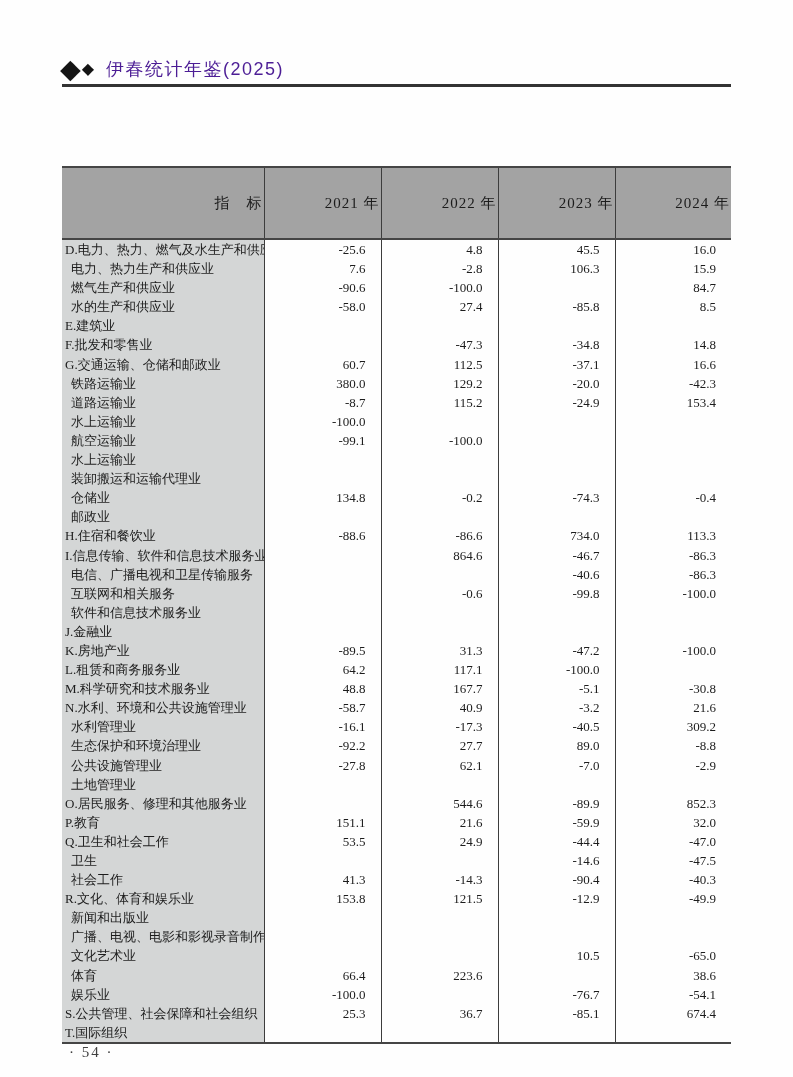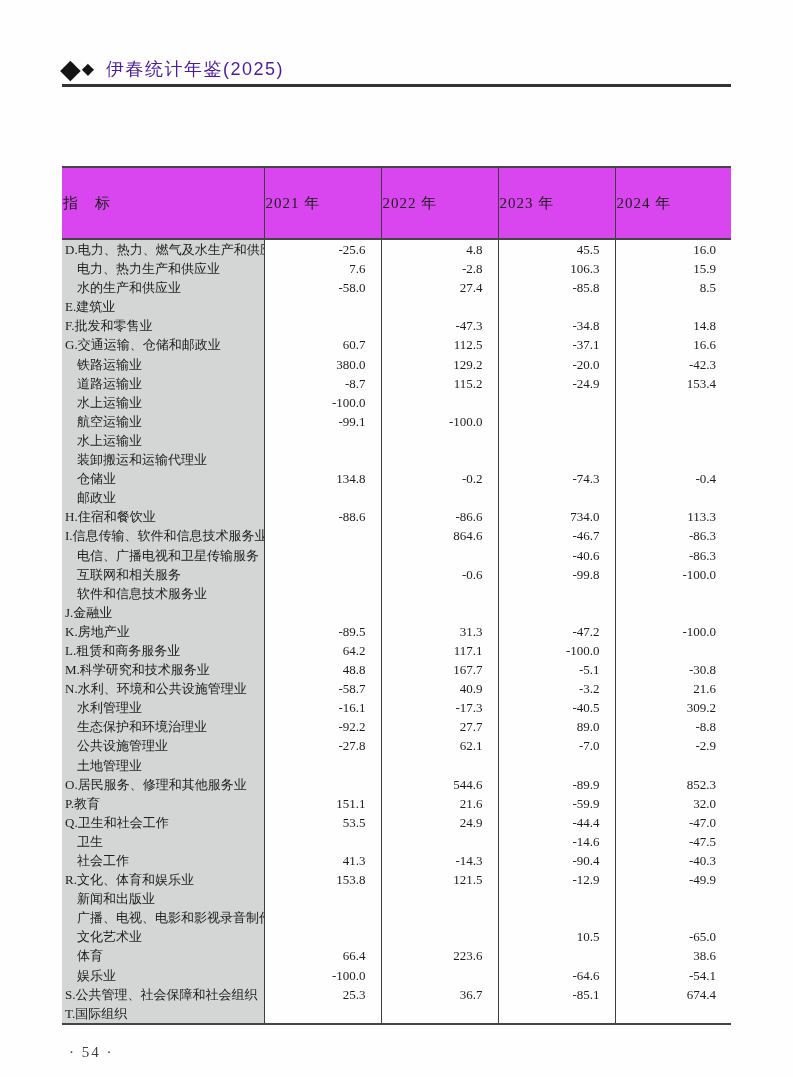--- a/index.html
+++ b/index.html
@@ -18,28 +18,28 @@
   
   .caption-row { position:absolute; left:62px; top:144px; width:669px; display:flex; justify-content:space-between; font-size:14px; color:#222;margin-top:24px; }
 
   
   table.data {
     position:absolute; left:62px; top:166px; width:669px;
     border-collapse:collapse; table-layout:fixed;
     border-top:2px solid #454545; border-bottom:2px solid #454545;
   }
   thead th {
-    background:#d946ef; height:68px; font-weight:normal; font-size:15px;
+    background:#a3a3a3; height:68px; font-weight:normal; font-size:15px;
     border-right:1px solid #3d3d3d; border-bottom:2px solid #454545;
-    text-align:left; vertical-align:middle; letter-spacing:1px;
+    text-align:right; vertical-align:middle; letter-spacing:1px;
   }
   thead th:last-child { border-right:none; }
   tbody td { height:19.1px; padding:0; font-size:13px; line-height:19.1px; white-space:nowrap; overflow:hidden; vertical-align:middle; }
   td.ind { background:#d4d6d6; border-right:1px solid #3d3d3d; padding-left:3px; }
-  td.ind.indent { padding-left:15px; }
+  td.ind.indent { padding-left:9px; }
   td.val { text-align:right; padding-right:15px; border-right:1px solid #3d3d3d; background:#fefefe; }
   td.val:last-child { border-right:none; }
 
   
   .page-num { position:absolute; left:69px; top:1044px; font-size:15px; letter-spacing:2px; color:#404040;text-align:right; }
 </style>
 </head>
 <body>
 
 <div class="page">
@@ -82,20 +82,27 @@
           <td class="val">16.0</td>
         </tr>
         <tr>
           <td class="ind indent">电力、热力生产和供应业</td>
           <td class="val">7.6</td>
           <td class="val">-2.8</td>
           <td class="val">106.3</td>
           <td class="val">15.9</td>
         </tr>
         <tr>
+          <td class="ind indent">燃气生产和供应业</td>
+          <td class="val">-90.6</td>
+          <td class="val">-100.0</td>
+          <td class="val"></td>
+          <td class="val">84.7</td>
+        </tr>
+        <tr>
           <td class="ind indent">水的生产和供应业</td>
           <td class="val">-58.0</td>
           <td class="val">27.4</td>
           <td class="val">-85.8</td>
           <td class="val">8.5</td>
         </tr>
         <tr>
           <td class="ind">E.建筑业</td>
           <td class="val"></td>
           <td class="val"></td>
@@ -337,21 +344,21 @@
           <td class="ind indent">体育</td>
           <td class="val">66.4</td>
           <td class="val">223.6</td>
           <td class="val"></td>
           <td class="val">38.6</td>
         </tr>
         <tr>
           <td class="ind indent">娱乐业</td>
           <td class="val">-100.0</td>
           <td class="val"></td>
-          <td class="val">-64.6</td>
+          <td class="val">-76.7</td>
           <td class="val">-54.1</td>
         </tr>
         <tr>
           <td class="ind">S.公共管理、社会保障和社会组织</td>
           <td class="val">25.3</td>
           <td class="val">36.7</td>
           <td class="val">-85.1</td>
           <td class="val">674.4</td>
         </tr>
         <tr>

